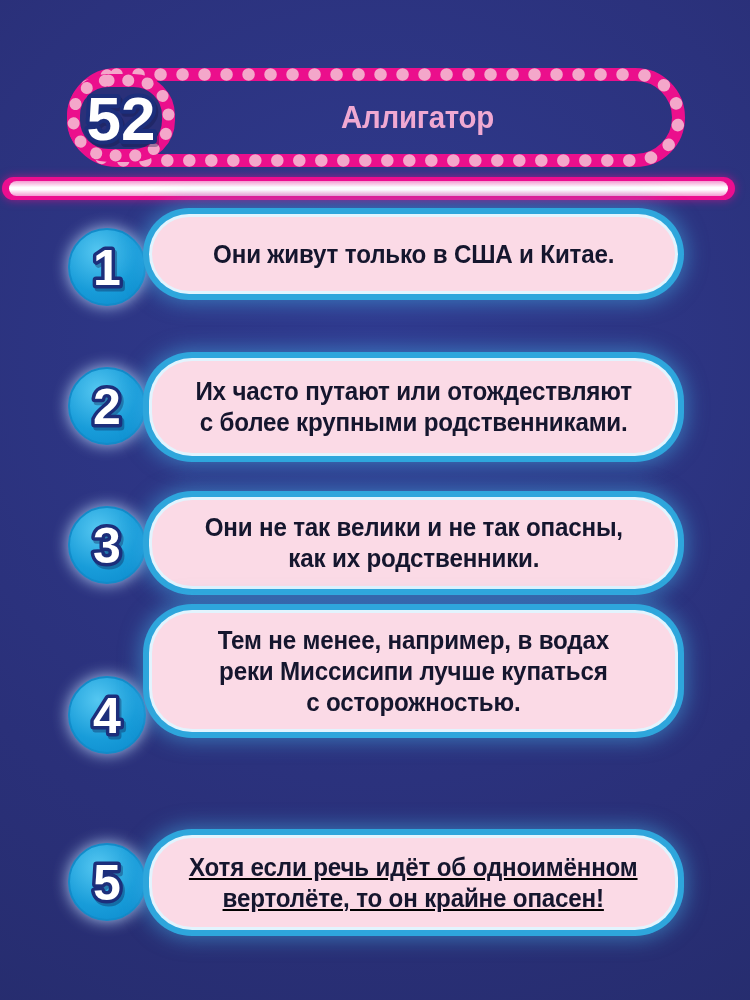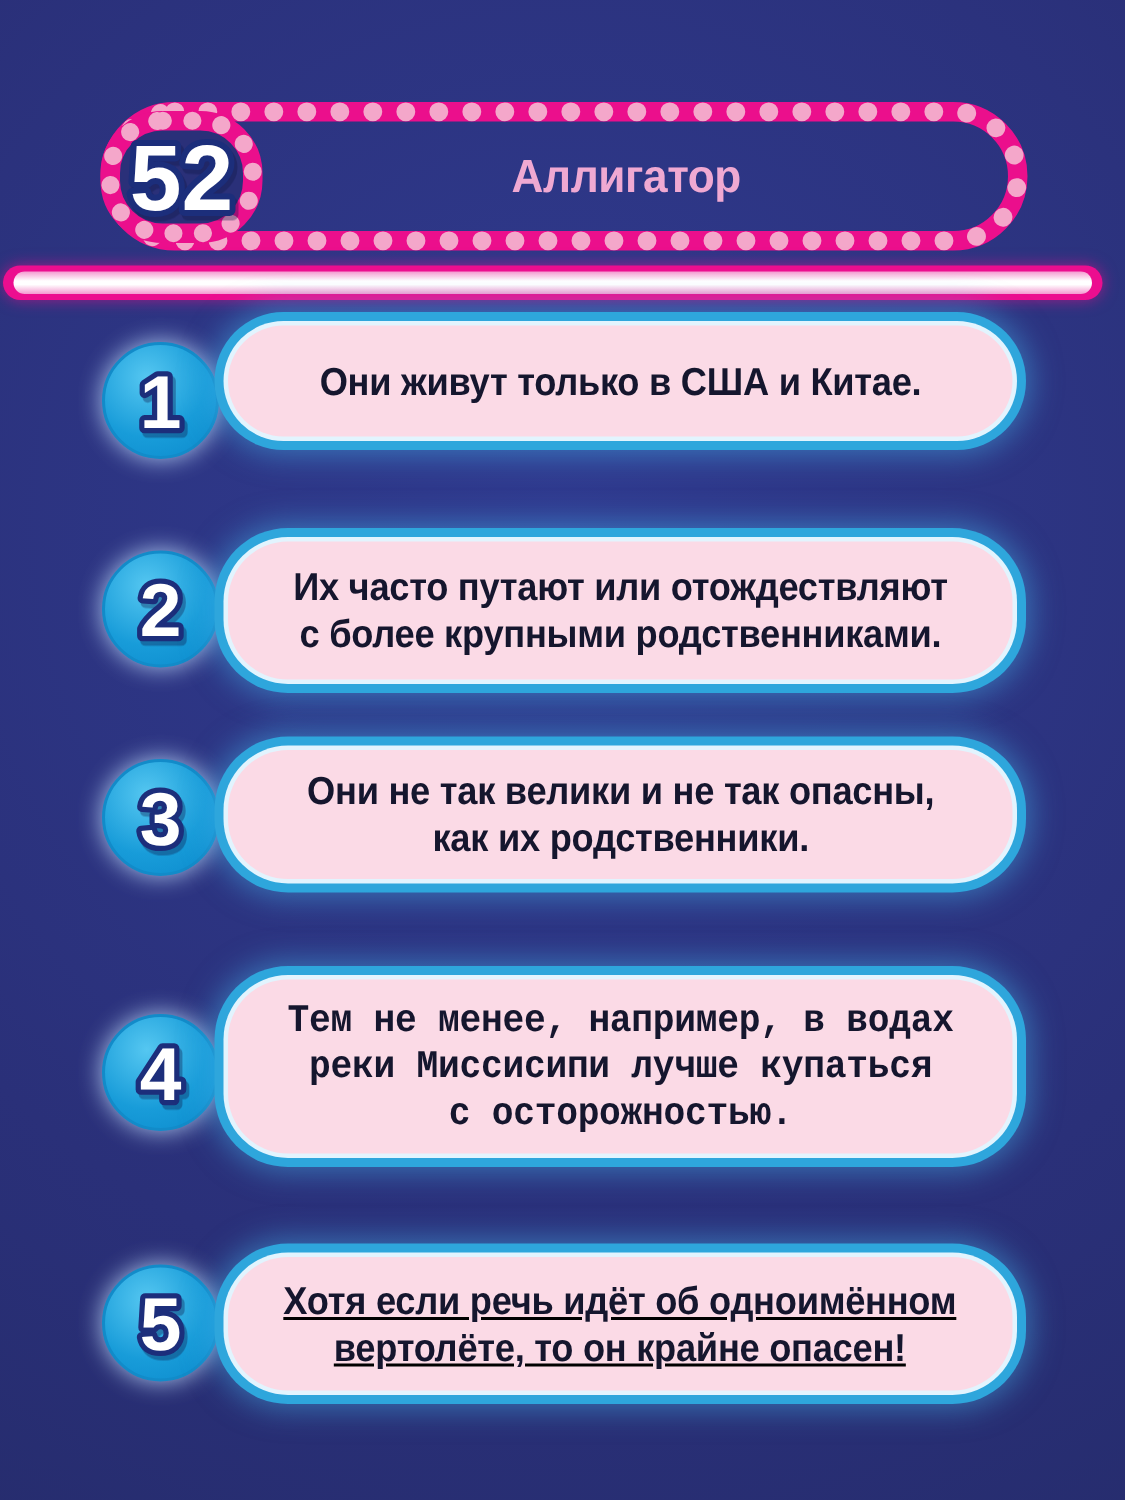--- a/index.html
+++ b/index.html
@@ -35,21 +35,21 @@
   }
   .bubble-text{
     font-weight:bold;font-size:26px;line-height:31px;color:#15162E;
     text-align:center;white-space:pre-line;transform:scaleX(.93);letter-spacing:-0.2px;
   }
   .num-svg{position:absolute;left:62px;width:90px;height:90px;
     filter:drop-shadow(0 0 8px rgba(195,225,255,.85));}
   .row1 .bubble{top:217px;height:74px;border-radius:37px;}
   .row2 .bubble{top:361px;height:92px;}
   .row3 .bubble{top:500px;height:86px;}
-  .row4 .bubble{top:653px;height:116px;font-family:Liberation Mono, monospace;}
+  .row4 .bubble{top:613px;height:116px;}
   .row5 .bubble{top:838px;height:89px;text-decoration:underline;}
   .row1 .num-svg{top:222px;}
   .row2 .num-svg{top:361px;}
   .row3 .num-svg{top:500px;}
   .row4 .num-svg{top:670px;}
   .row5 .num-svg{top:837px;}
 </style>
 </head>
 <body>
 

